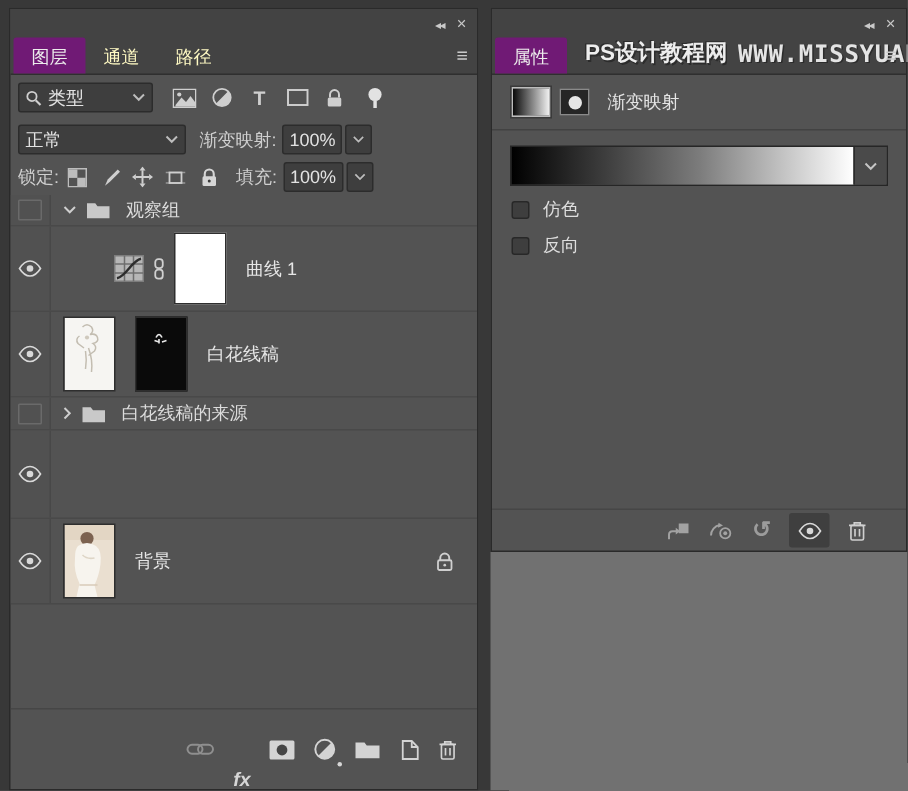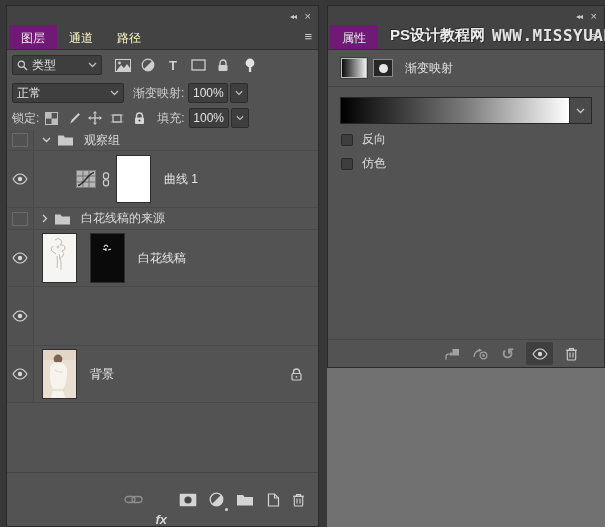--- a/index.html
+++ b/index.html
@@ -273,35 +273,20 @@
           </svg>
         <svg class="link8" width="10" height="15" viewBox="0 0 10 15" fill="none" stroke="#d0d0d0" stroke-width="1.2">
             <rect x="2.5" y="0.8" width="5" height="6" rx="2"></rect>
             <rect x="2.5" y="7.8" width="5" height="6" rx="2"></rect>
           </svg>
         <div class="maskthumb"></div>
         <span class="lname">曲线 1</span>
       </div>
     </div>
 
-    <div class="lrow" style="height:22px">
-      <div class="eyecell">
-          <div class="eyewell"></div>
-        </div>
-      <div class="rowmain">
-        <svg class="grp-chev" width="6" height="9" viewBox="0 0 6 9">
-            <path d="M1 1 L4.5 4.5 L1 8" fill="none" stroke="#cfcfcf" stroke-width="1.3"></path>
-          </svg>
-        <svg class="grp-folder" width="17" height="12" viewBox="0 0 17 12">
-            <path d="M1 1.5 h5.5 l1.5 2 H16 v8 H1 Z" fill="#c9c9c9"></path>
-          </svg>
-        <span style="margin-left:2px">白花线稿的来源</span>
-      </div>
-    </div>
-
     <div class="lrow" style="height:57px">
       <div class="eyecell">
         <svg width="16" height="12" viewBox="0 0 16 12">
             <path d="M1 6 C3.5 2 6 1 8 1 C10 1 12.5 2 15 6 C12.5 10 10 11 8 11 C6 11 3.5 10 1 6 Z" fill="none" stroke="#d8d8d8" stroke-width="1.1"></path>
             <circle cx="8" cy="6" r="2.2" fill="#d8d8d8"></circle>
           </svg>
       </div>
       <div class="rowmain">
         <div class="thumb">
           <svg width="33" height="48" viewBox="0 0 33 48">
@@ -310,20 +295,35 @@
               <circle cx="15" cy="13" r="1.4" fill="#cfc9bd"></circle>
             </svg>
         </div>
         <div class="thumb mask-black" style="margin-left:13px">
           <svg width="33" height="48" viewBox="0 0 33 48">
               <rect width="33" height="48" fill="#0a0a0a"></rect>
               <path d="M13 13 q2 -4 4 0 M12 15 l3 1 M17 16 l3 -1 M15 14 l0 3" fill="none" stroke="#e9e9e9" stroke-width="1.1"></path>
             </svg>
         </div>
         <span class="lname">白花线稿</span>
+      </div>
+    </div>
+
+    <div class="lrow" style="height:22px">
+      <div class="eyecell">
+          <div class="eyewell"></div>
+        </div>
+      <div class="rowmain">
+        <svg class="grp-chev" width="6" height="9" viewBox="0 0 6 9">
+            <path d="M1 1 L4.5 4.5 L1 8" fill="none" stroke="#cfcfcf" stroke-width="1.3"></path>
+          </svg>
+        <svg class="grp-folder" width="17" height="12" viewBox="0 0 17 12">
+            <path d="M1 1.5 h5.5 l1.5 2 H16 v8 H1 Z" fill="#c9c9c9"></path>
+          </svg>
+        <span style="margin-left:2px">白花线稿的来源</span>
       </div>
     </div>
 
     <div class="lrow" style="height:59px">
       <div class="eyecell">
         <svg width="16" height="12" viewBox="0 0 16 12">
             <path d="M1 6 C3.5 2 6 1 8 1 C10 1 12.5 2 15 6 C12.5 10 10 11 8 11 C6 11 3.5 10 1 6 Z" fill="none" stroke="#d8d8d8" stroke-width="1.1"></path>
             <circle cx="8" cy="6" r="2.2" fill="#d8d8d8"></circle>
           </svg>
       </div>
@@ -435,25 +435,25 @@
     <div class="g"></div>
     <div class="c">
       <svg width="9" height="6" viewBox="0 0 9 6">
           <path d="M1 1 L4.5 4.5 L8 1" fill="none" stroke="#c6c6c6" stroke-width="1.3"></path>
         </svg>
     </div>
   </div>
 
   <div class="optrow">
     <span class="cbx"></span>
-    <label>反向</label>
+    <label>仿色</label>
   </div>
   <div class="optrow">
     <span class="cbx"></span>
-    <label>仿色</label>
+    <label>反向</label>
   </div>
 
   <div style="flex:1"></div>
 
   <div class="ptoolbar">
     <div class="tbtn">
       <svg width="16" height="12" viewBox="0 0 16 12">
           <rect x="8.5" y="1" width="6.5" height="6.5" fill="#a2a2a2"></rect>
           <path d="M2 11.5 V8.5 q0 -2.4 2.4 -2.4 h3" fill="none" stroke="#a2a2a2" stroke-width="1.3"></path>
           <path d="M6.5 3.8 l3 2.3 -3 2.3 Z" fill="#a2a2a2"></path>

